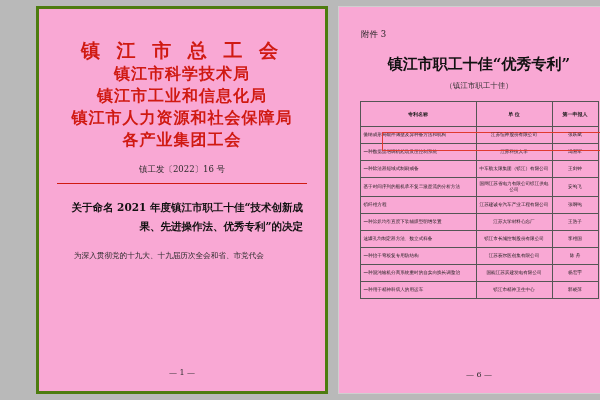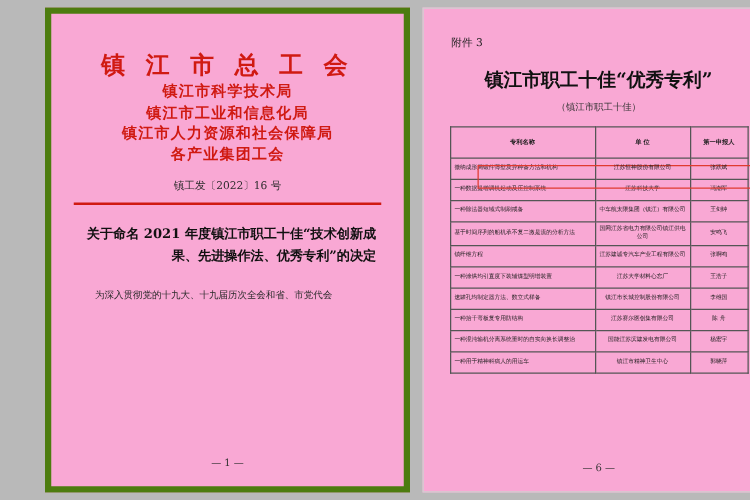--- a/index.html
+++ b/index.html
@@ -18,35 +18,35 @@
     background: #f9a8d4;
     box-sizing: border-box;
     margin-left: 28px;
   }
   
   #left-page {
     left: 8px;
     top: 6px;
     width: 292px;
     height: 388px;
-    border: 5px solid #4d7c0f;
+    border: 3px solid #4d7c0f;
   }
   .red-head {
     margin-top: 28px;
     text-align: center;
     color: #d01a12;
     font-family: "DejaVu Serif", serif;
     font-weight: bold;
     line-height: 1.38;
   }
   .red-head div {
     white-space: nowrap;
   }
   .rh1 { font-size: 19px; letter-spacing: 5px; }
-  .rh2 { font-size: 12px; letter-spacing: 1px; }
+  .rh2 { font-size: 16px; letter-spacing: 1px; }
   .doc-number {
     margin-top: 12px;
     text-align: center;
     font-size: 8.5px;
     color: #2b2b2b;
     font-family: "DejaVu Serif", serif;
   }
   .red-rule {
     margin: 7px 18px 0 18px;
     height: 1.6px;

